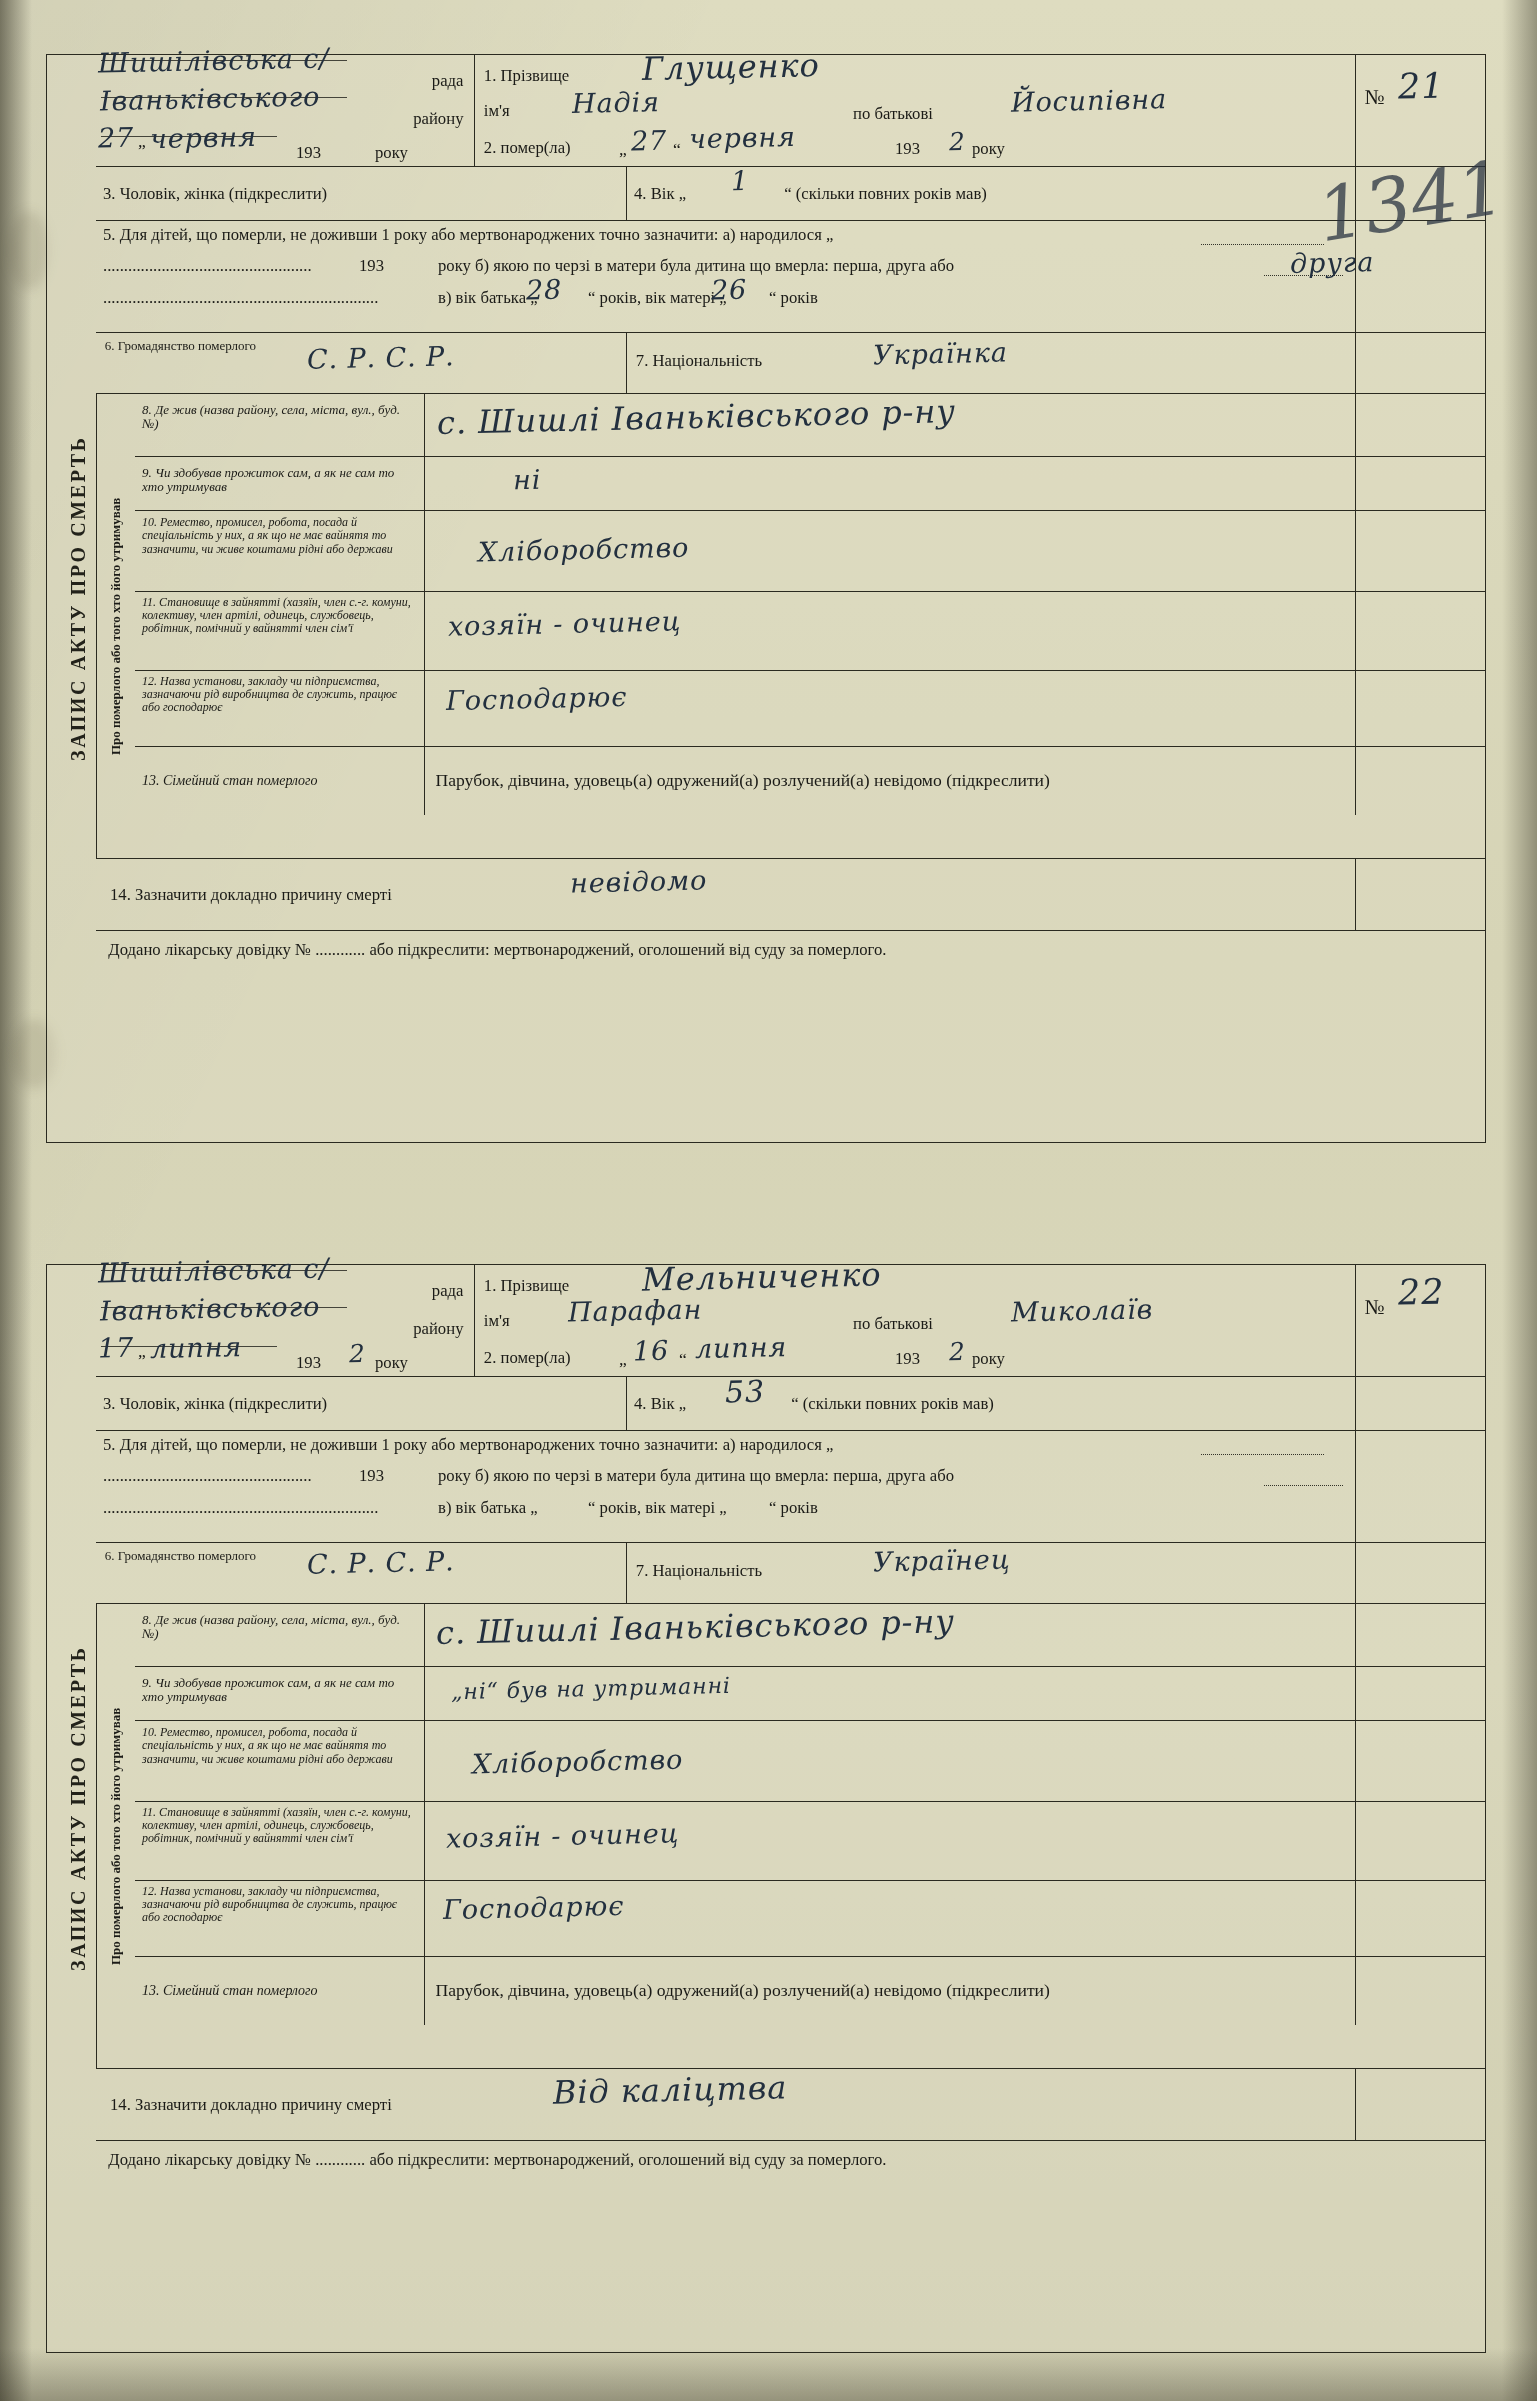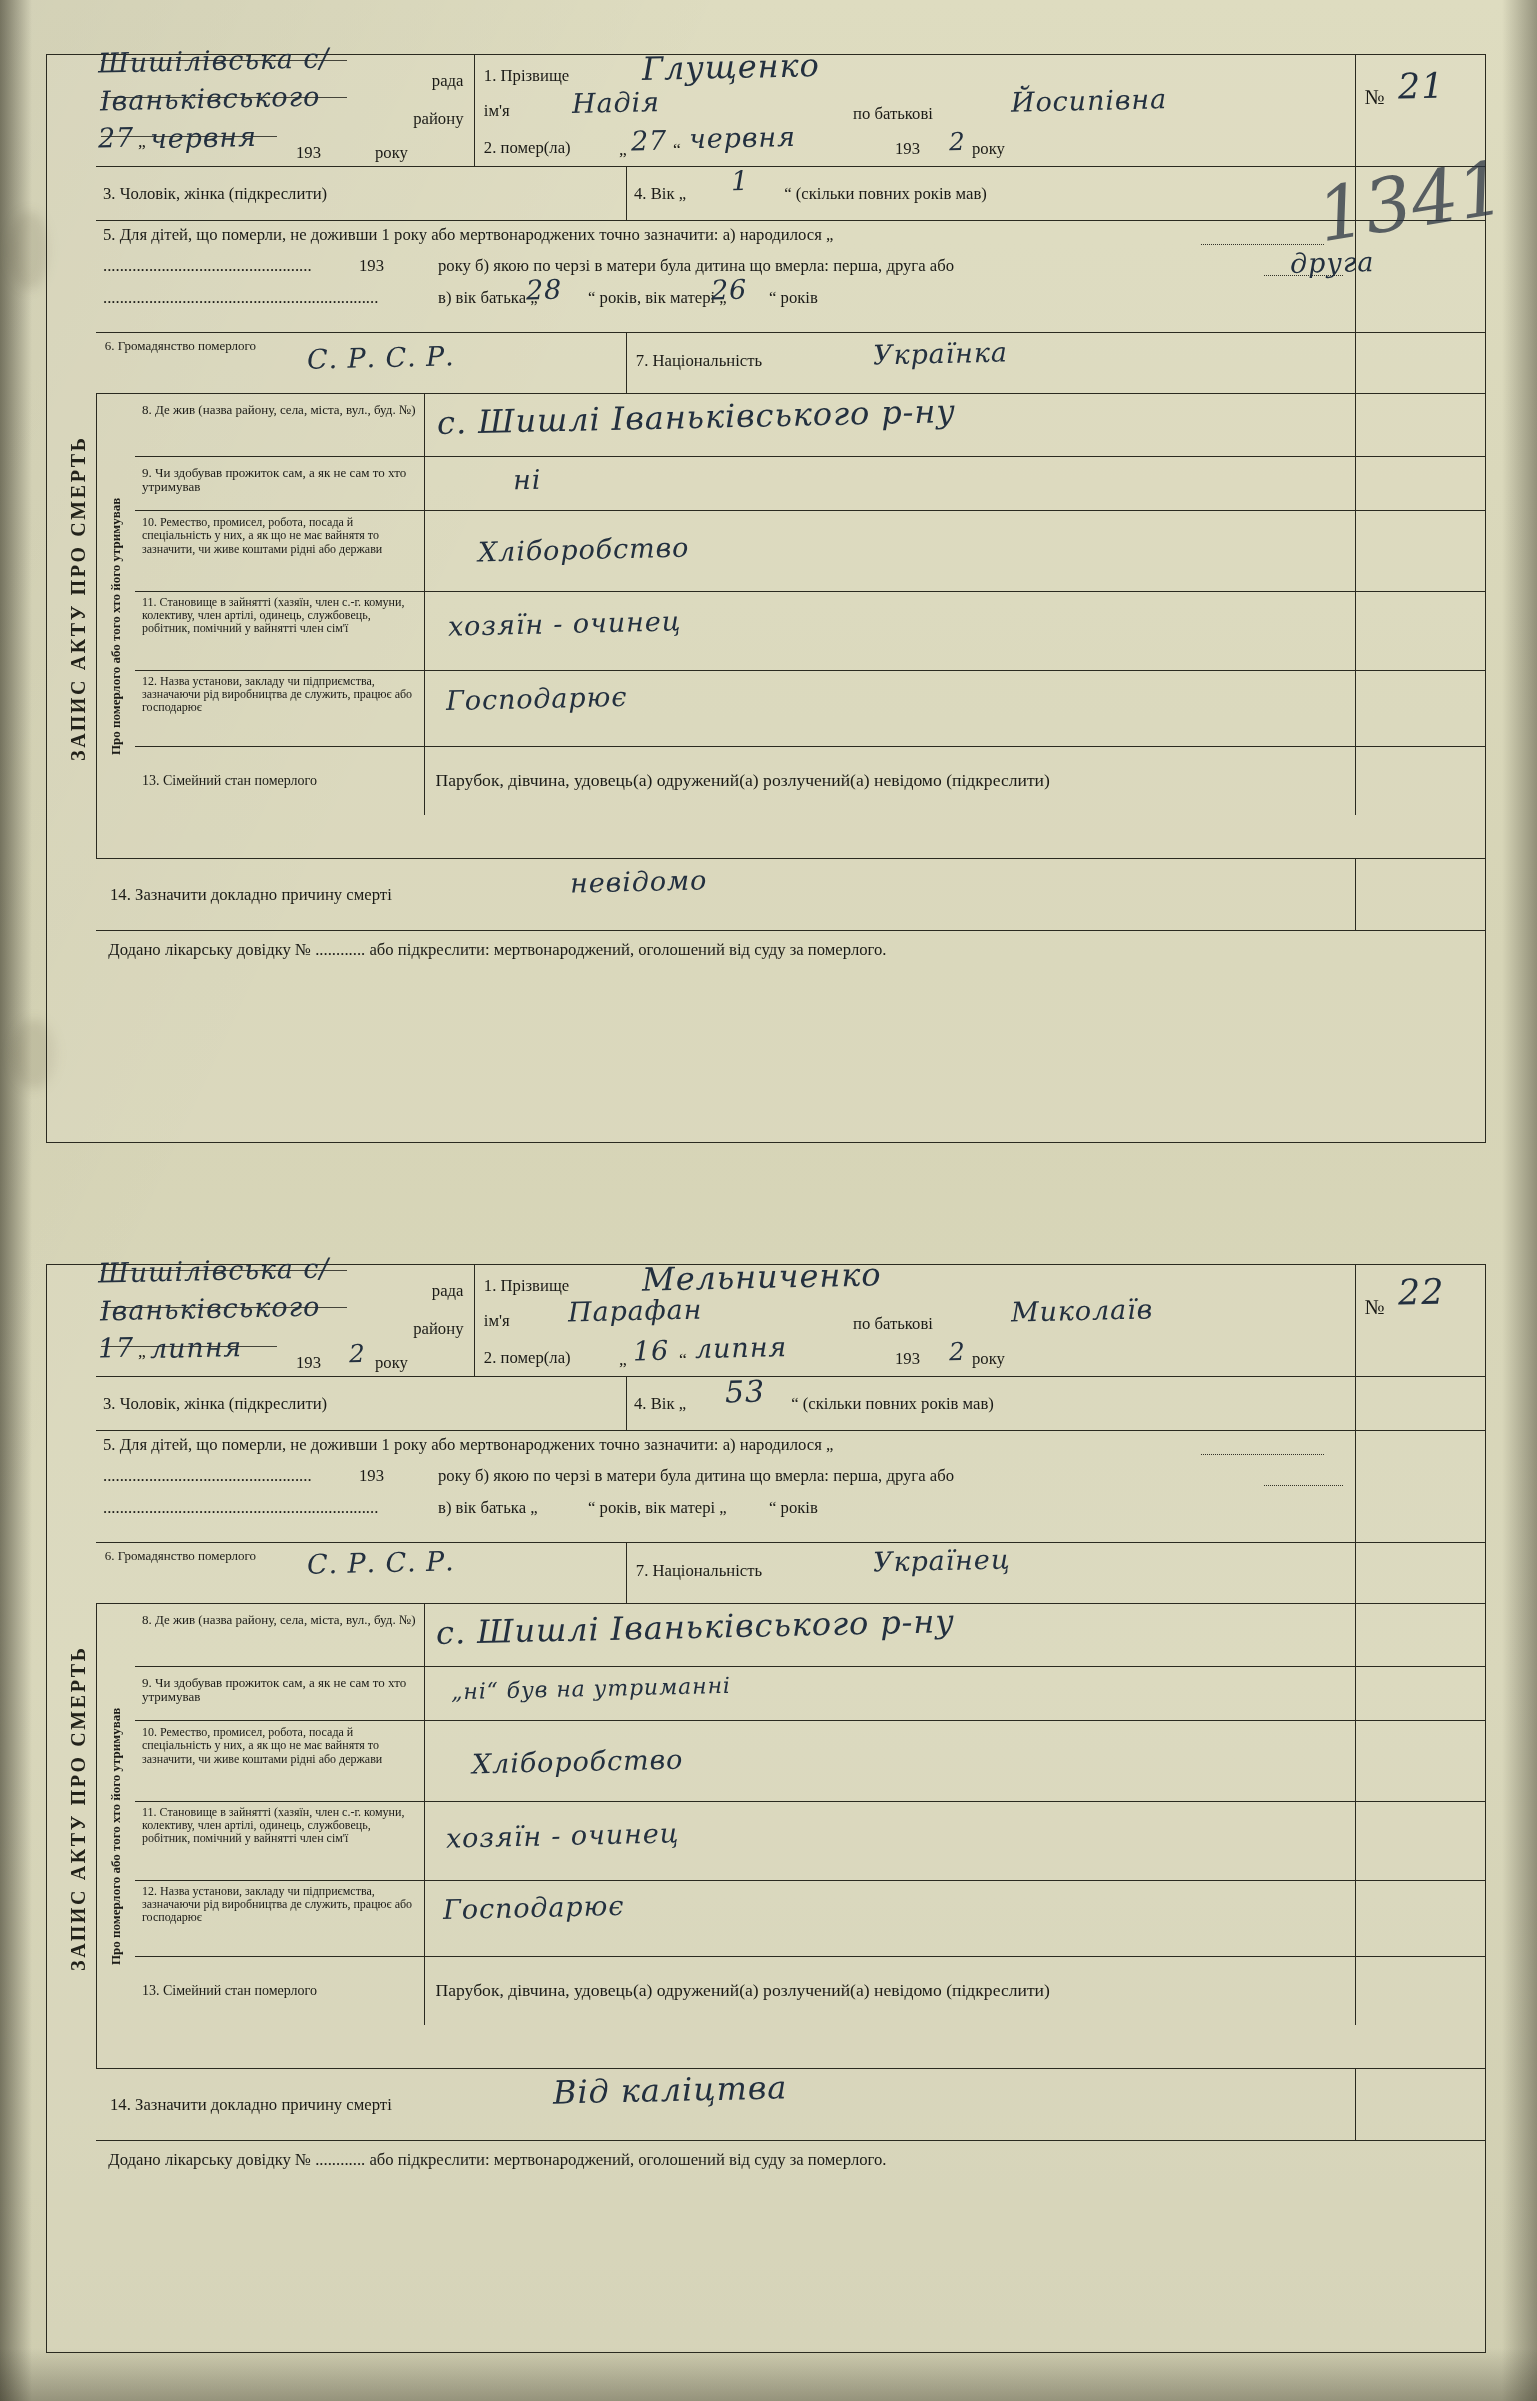--- a/index.html
+++ b/index.html
@@ -81,21 +81,21 @@
   }
   .hw-sm{font-size:22px;}
   .hw-lg{font-size:32px;}
   .hw-num{font-size:35px;}
 
   .abs{position:absolute;}
 
   .right-col{
     width:130px;border-left:1.8px solid #2a2a20;
   }
-  .q-label{width:290px;border-right:1.8px solid #2a2a20;padding:4.4px 7px;box-sizing:border-box;}
+  .q-label{width:290px;border-right:1.8px solid #2a2a20;padding:4.4px 7px;box-sizing:border-box;font-style:italic;}
   .q-ans{flex:1;padding:3.5px 10.5px;box-sizing:border-box;position:relative;}
   .q-right{width:130px;border-left:1.8px solid #2a2a20;box-sizing:border-box;}
 
   .vert-left{
     width:39px;border-right:1.8px solid #2a2a20;box-sizing:border-box;
     display:flex;align-items:center;justify-content:center;
     writing-mode:vertical-rl;transform:rotate(180deg);
     font-size:13px;line-height:1.1;text-align:center;font-weight:600;
   }
   .blockrows{flex:1;display:flex;flex-direction:column;}

